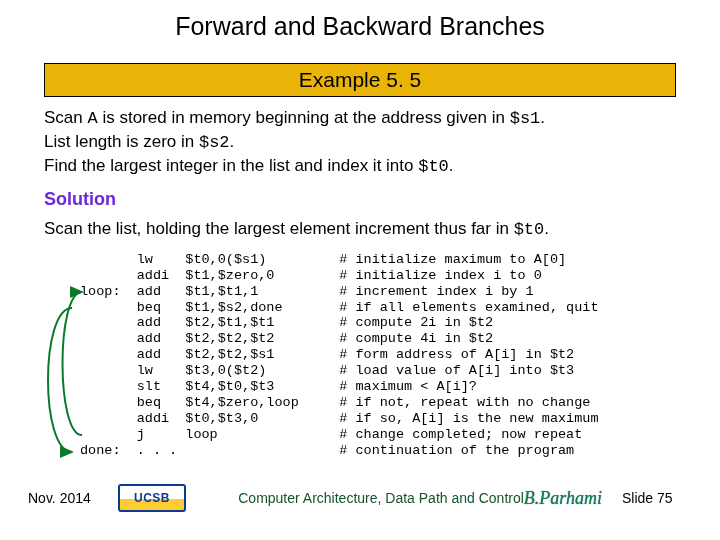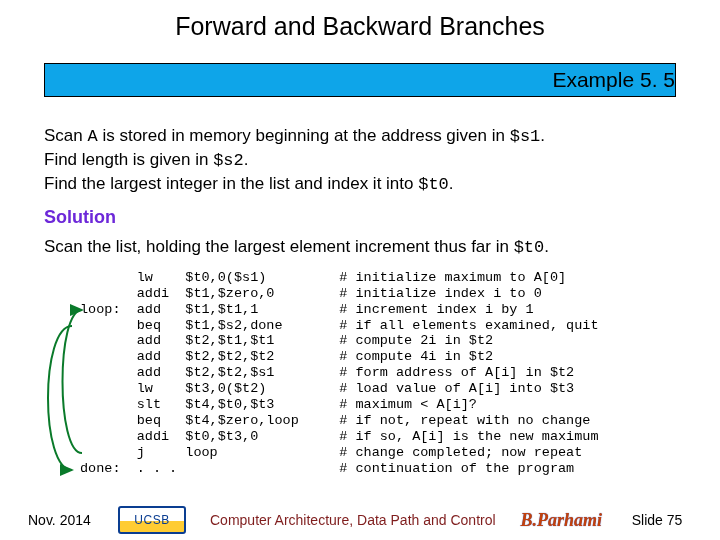--- a/index.html
+++ b/index.html
@@ -12,24 +12,24 @@
     position: relative;
     overflow: hidden;
   }
   .title {
     font-size: 25px;
     text-align: center;
     padding-top: 12px;
     padding-bottom: 22px;
   }
   .example-box {
-    margin: 0 44px 28px 44px;
+    margin: 0 44px 10px 44px;
     border: 1px solid #000;
-    background: #0ea5e9;
-    text-align: right;
+    background: #eab308;
+    text-align: center;
     font-size: 21px;
     padding: 4px 0;
   }
   .body-text {
     margin: 0 44px 10px 44px;
     font-size: 17px;
     line-height: 1.35;
   }
   .body-text code, .code { font-family: "Courier New", Courier, monospace; }
   .solution-head {
@@ -52,61 +52,61 @@
   svg.arrows {
     position: absolute;
     left: -10px;
     top: 0;
     width: 90px;
     height: 220px;
     overflow: visible;
   }
   .footer {
     position: absolute;
-    left: 0; right: 0; bottom: 0;
+    left: 0; right: 0; bottom: 22px;
     height: 40px;
     display: flex;
     align-items: center;
     font-size: 14px;
     padding: 0 28px;
   }
   .footer .date { width: 90px; }
   .footer .logo {
     width: 68px; height: 28px;
     border: 2px solid #0a3d91;
     border-radius: 3px;
     background: linear-gradient(#fff 0 55%, #ffcc33 55% 100%);
     display: flex; align-items: center; justify-content: center;
-    font-weight: normal; color: #0a3d91; font-size: 12px;
+    font-weight: bold; color: #0a3d91; font-size: 12px;
     letter-spacing: 0.5px;
     margin-right: 24px;
     text-align: center;
   }
-  .footer .mid { flex: 1; text-align: left; color: #7f1d1d; }
+  .footer .mid { flex: 1; text-align: right; color: #14532d; }
   .footer .author {
     font-family: Georgia, 'Times New Roman', serif;
     font-style: italic;
-    font-weight: bold;
+    font-weight: normal;
     font-size: 18px;
-    color: #c2410c;
+    color: #15803d;
     text-shadow: 0 0 1px #2a4fbf;
     margin-right: 20px;
   }
-  .footer .slide { width: 70px; text-align: center; }
+  .footer .slide { width: 70px; text-align: left; }
 </style>
 </head>
 <body>
 
 <div class="title">Forward and Backward Branches</div>
 
 <div class="example-box">Example 5. 5</div>
 
 <div class="body-text">
   <span>Scan </span><code>A</code><span> is stored in memory beginning at the address given in </span><code>$s1</code><span>.</span><br>
-  <span>Find length is given in </span><code>$s2</code><span>.</span><br>
+  <span>List length is zero in </span><code>$s2</code><span>.</span><br>
   <span>Find the largest integer in the list and index it into </span><code>$t0</code><span>.</span>
 </div>
 
 <div class="solution-head">Solution</div>
 
 <div class="body-text">
   <span>Scan the list, holding the largest element increment thus far in </span><code>$t0</code><span>.</span>
 </div>
 
 <div class="code-wrap">

